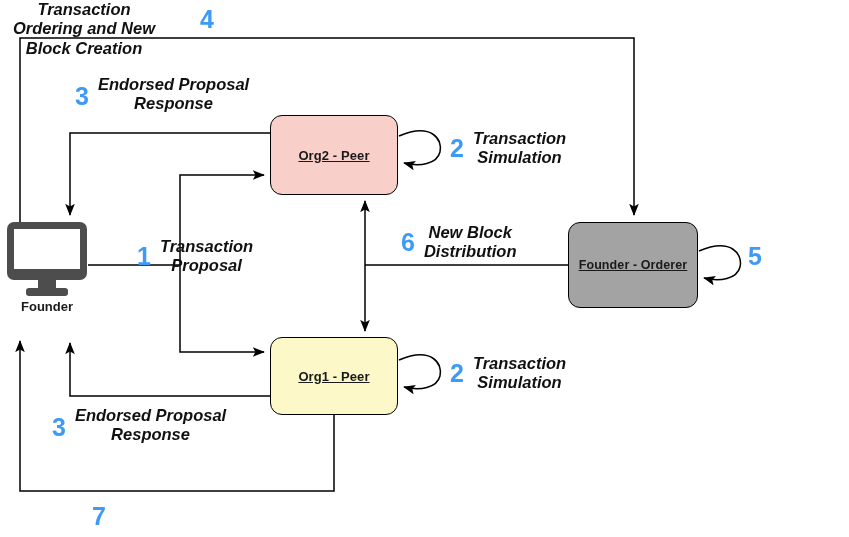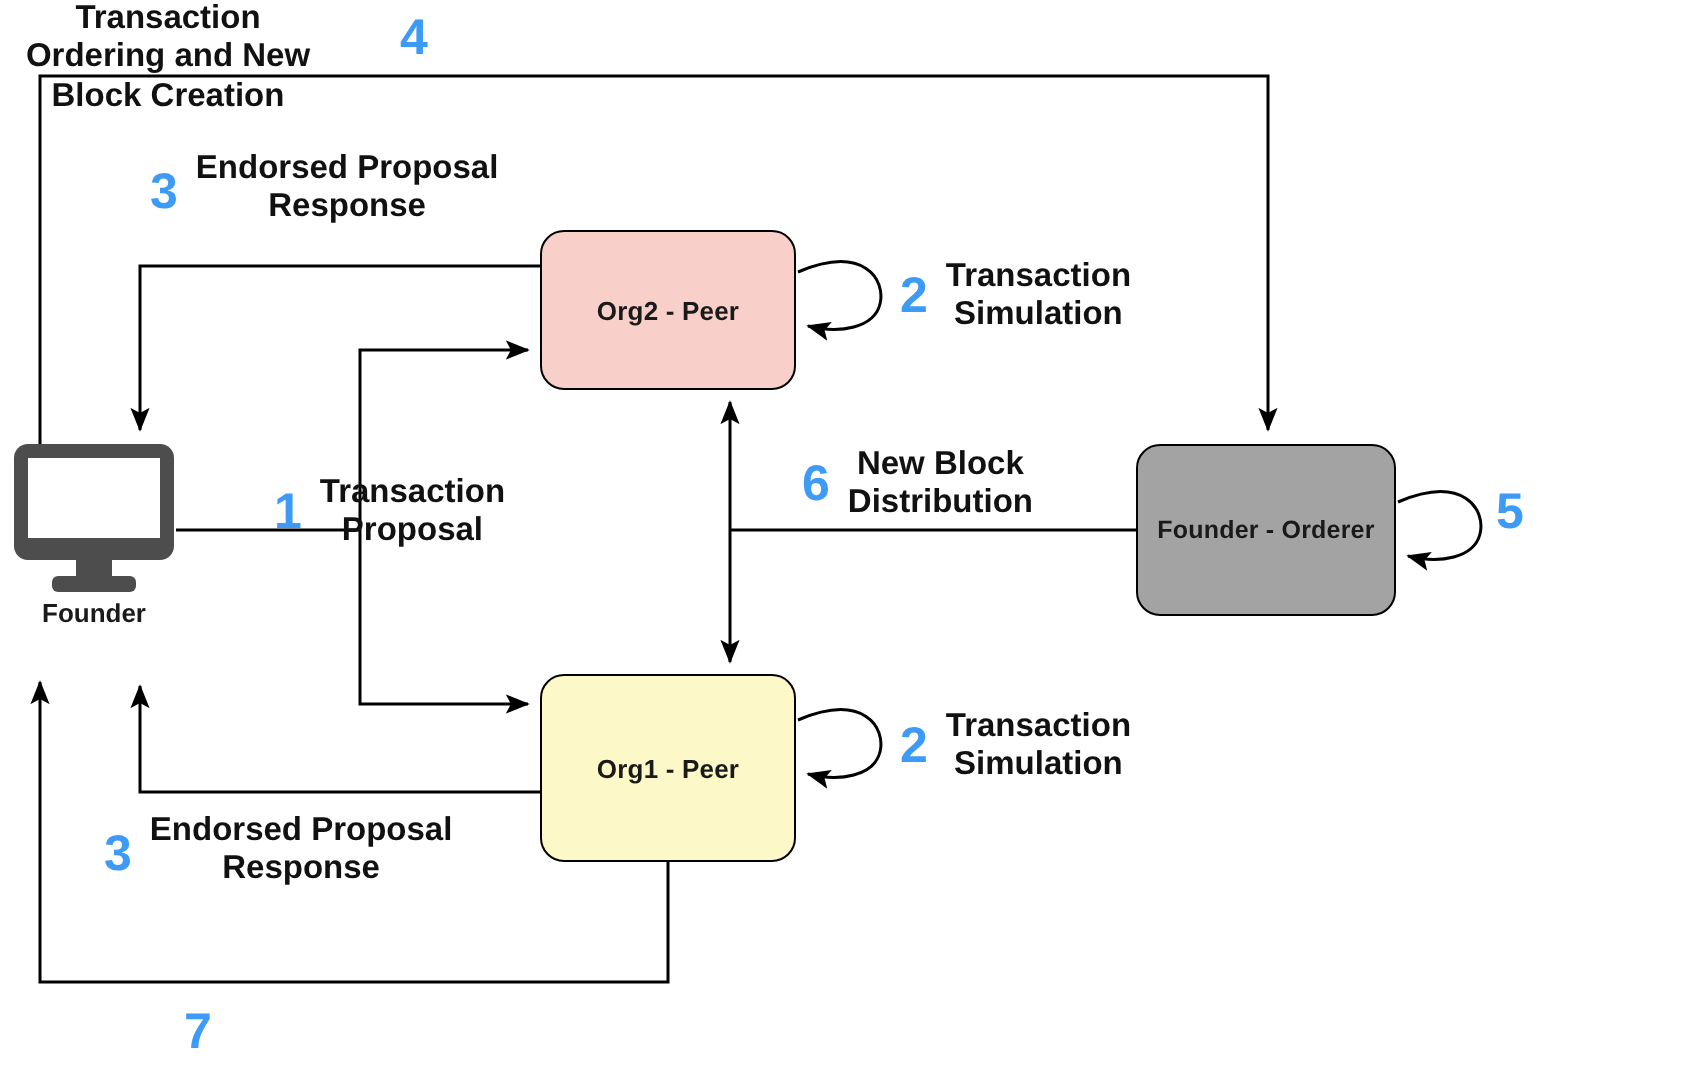--- a/index.html
+++ b/index.html
@@ -28,27 +28,28 @@
     box-sizing: border-box;
     border: 1.4px solid #000000;
     border-radius: 12px;
     display: flex;
     align-items: center;
     justify-content: center;
     font-size: 13px;
     font-weight: 700;
     color: #1a1a1a;
     letter-spacing: 0.1px;
+    text-decoration: underline;
   }
   #node-org2 {
     left: 270px; top: 115px; width: 128px; height: 80px;
     background: #f9cfca;
   }
   #node-org1 {
-    left: 270px; top: 337px; width: 128px; height: 94px;
+    left: 270px; top: 337px; width: 128px; height: 78px;
     background: #fcf8c8;
   }
   #node-orderer {
     left: 568px; top: 222px; width: 130px; height: 86px;
     background: #a3a3a3;
     font-size: 12.5px;
   }
   
   #client-icon {
     position: absolute;
@@ -98,21 +99,21 @@
     line-height: 1;
     flex: 0 0 auto;
   }
   .lbl {
     font-size: 16.5px;
     font-weight: 700;
     color: #111111;
     line-height: 1.18;
     white-space: pre-line;
   }
-  .lbl.ctr { text-align: center; }
+  .lbl.ctr { text-align: center; font-style: italic; }
   .lbl.lft { text-align: left; }
 
   #ann-4  { left: 200px; top: 7px; }
   #ann-3a { left: 75px;  top: 75px;  align-items: flex-start; }
   #ann-3a .num { margin-top: 9px; }
   #ann-2a { left: 450px; top: 129px; align-items: center; }
   #ann-1  { left: 137px; top: 237px; align-items: center; }
   #ann-6  { left: 401px; top: 223px; align-items: center; }
   #ann-5  { left: 748px; top: 244px; }
   #ann-5t { left: 676px; top: 298px; width: 168px; text-align: center; }

